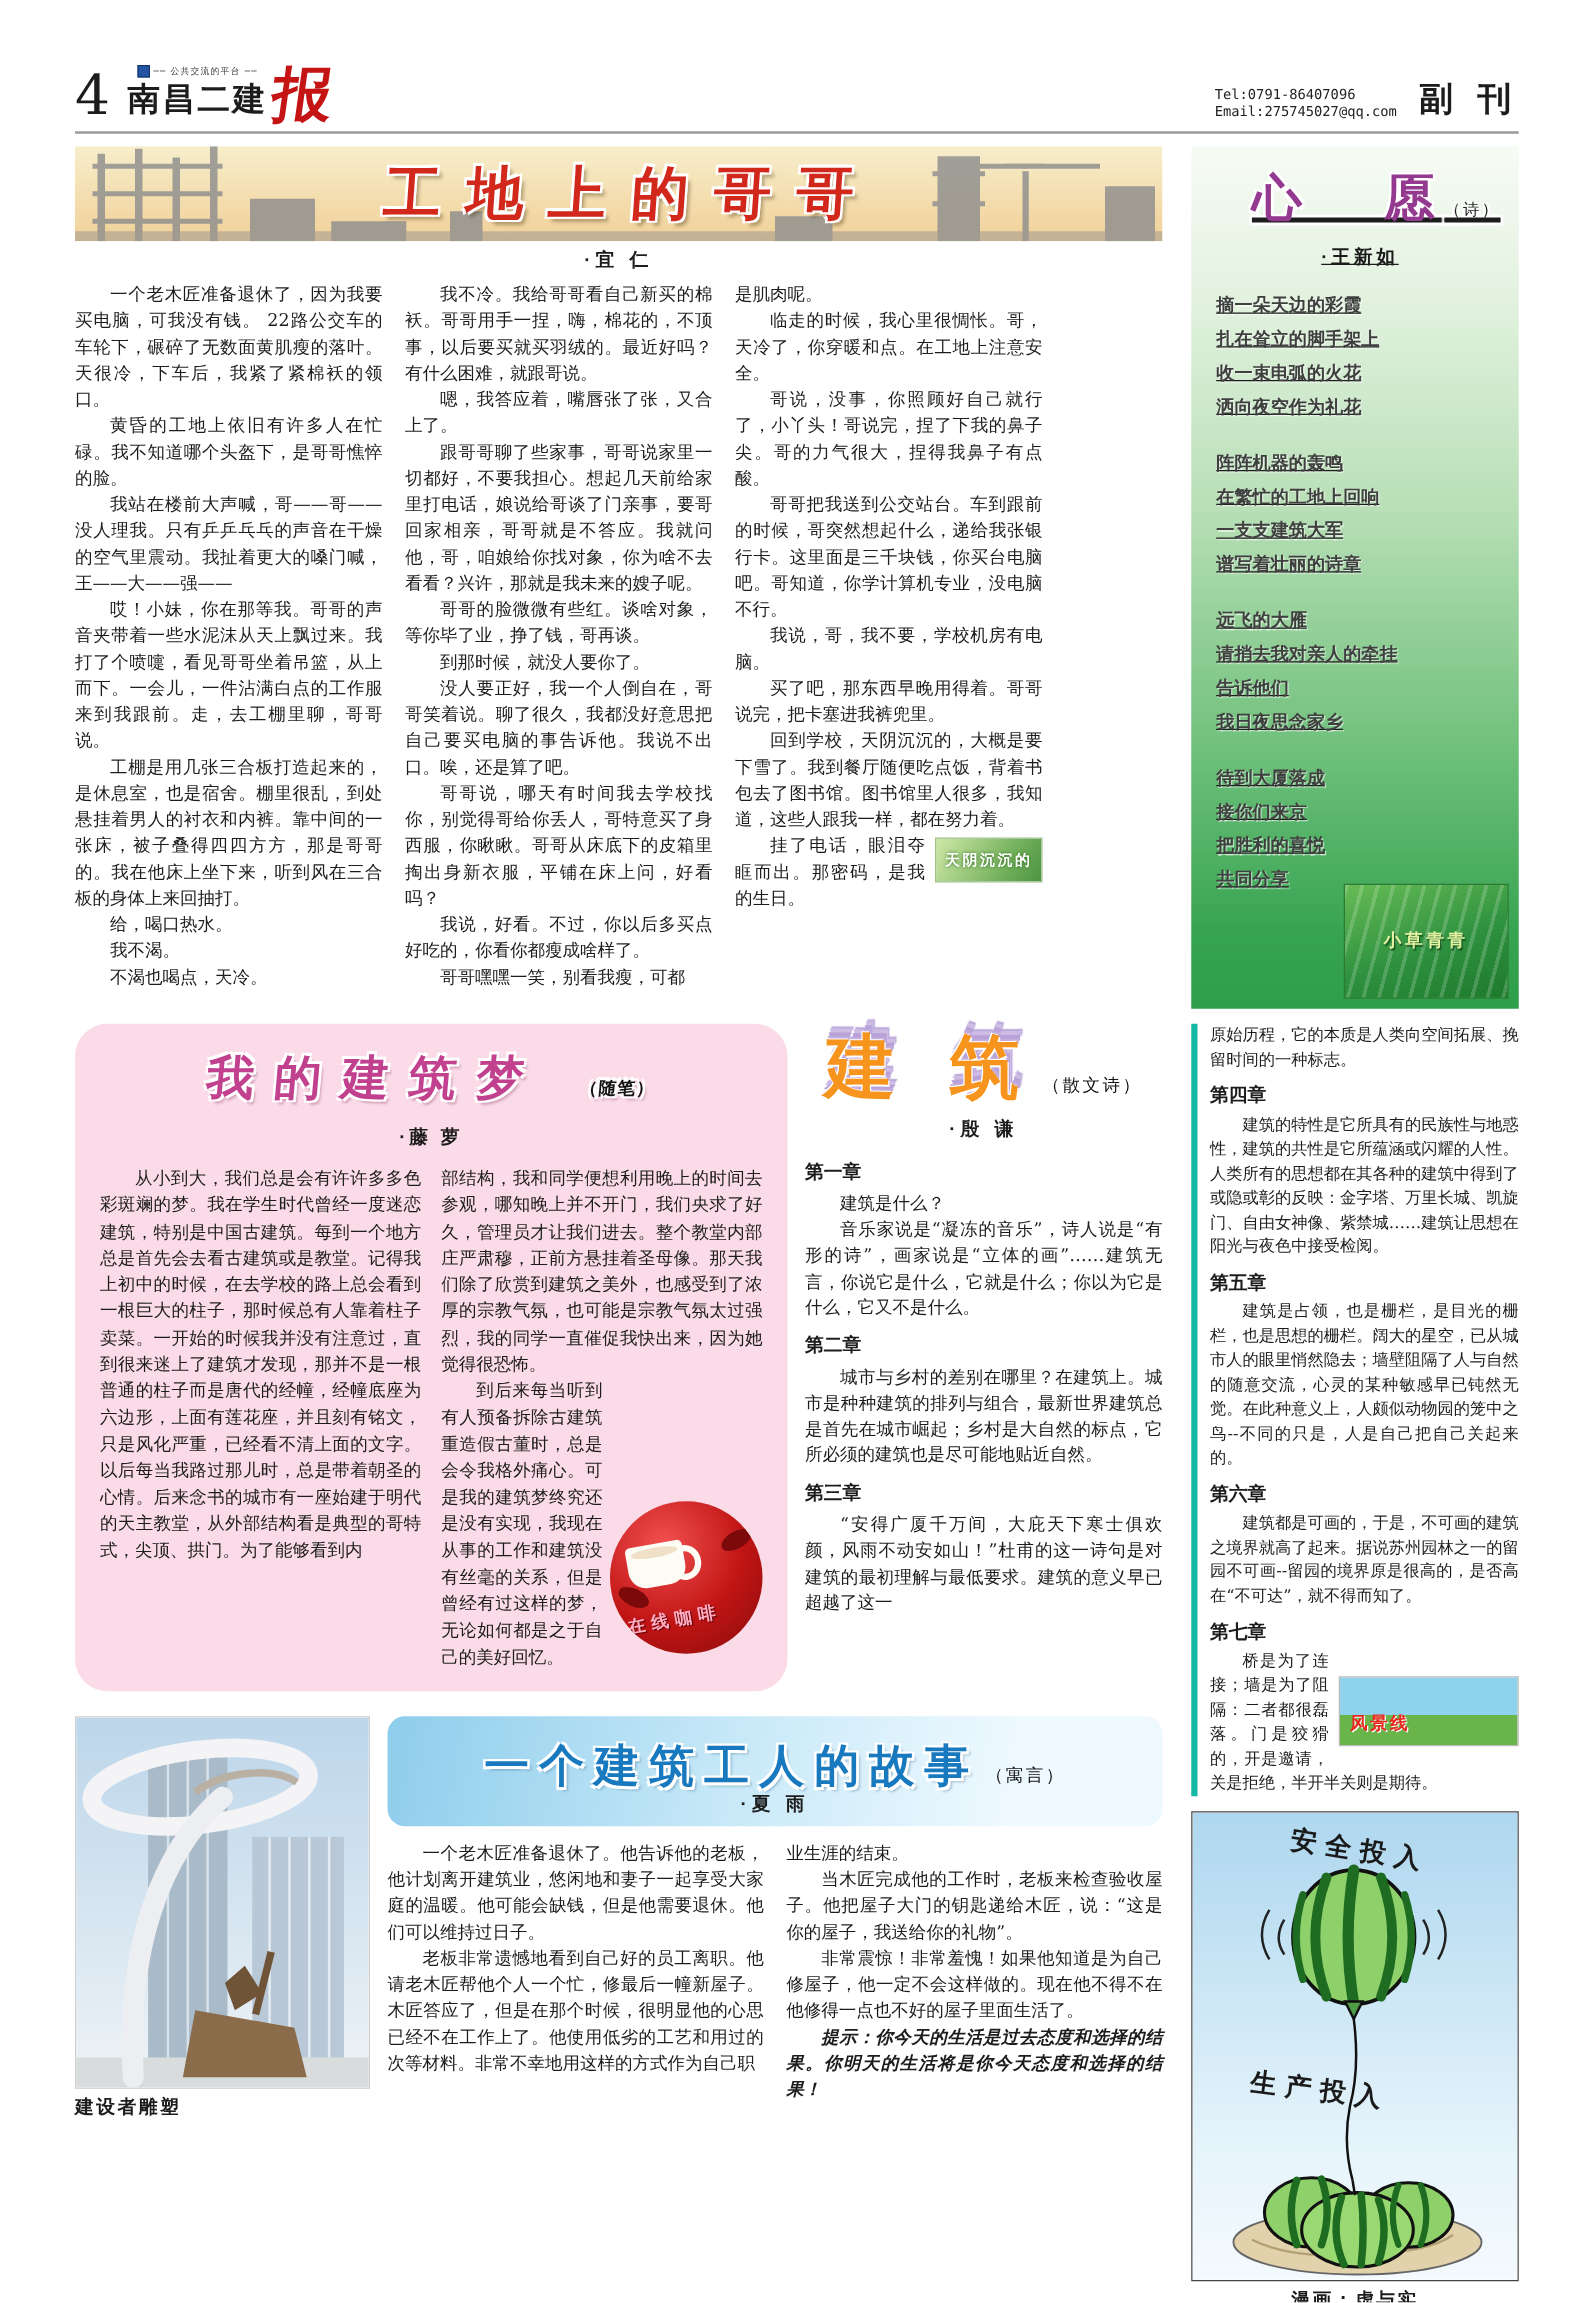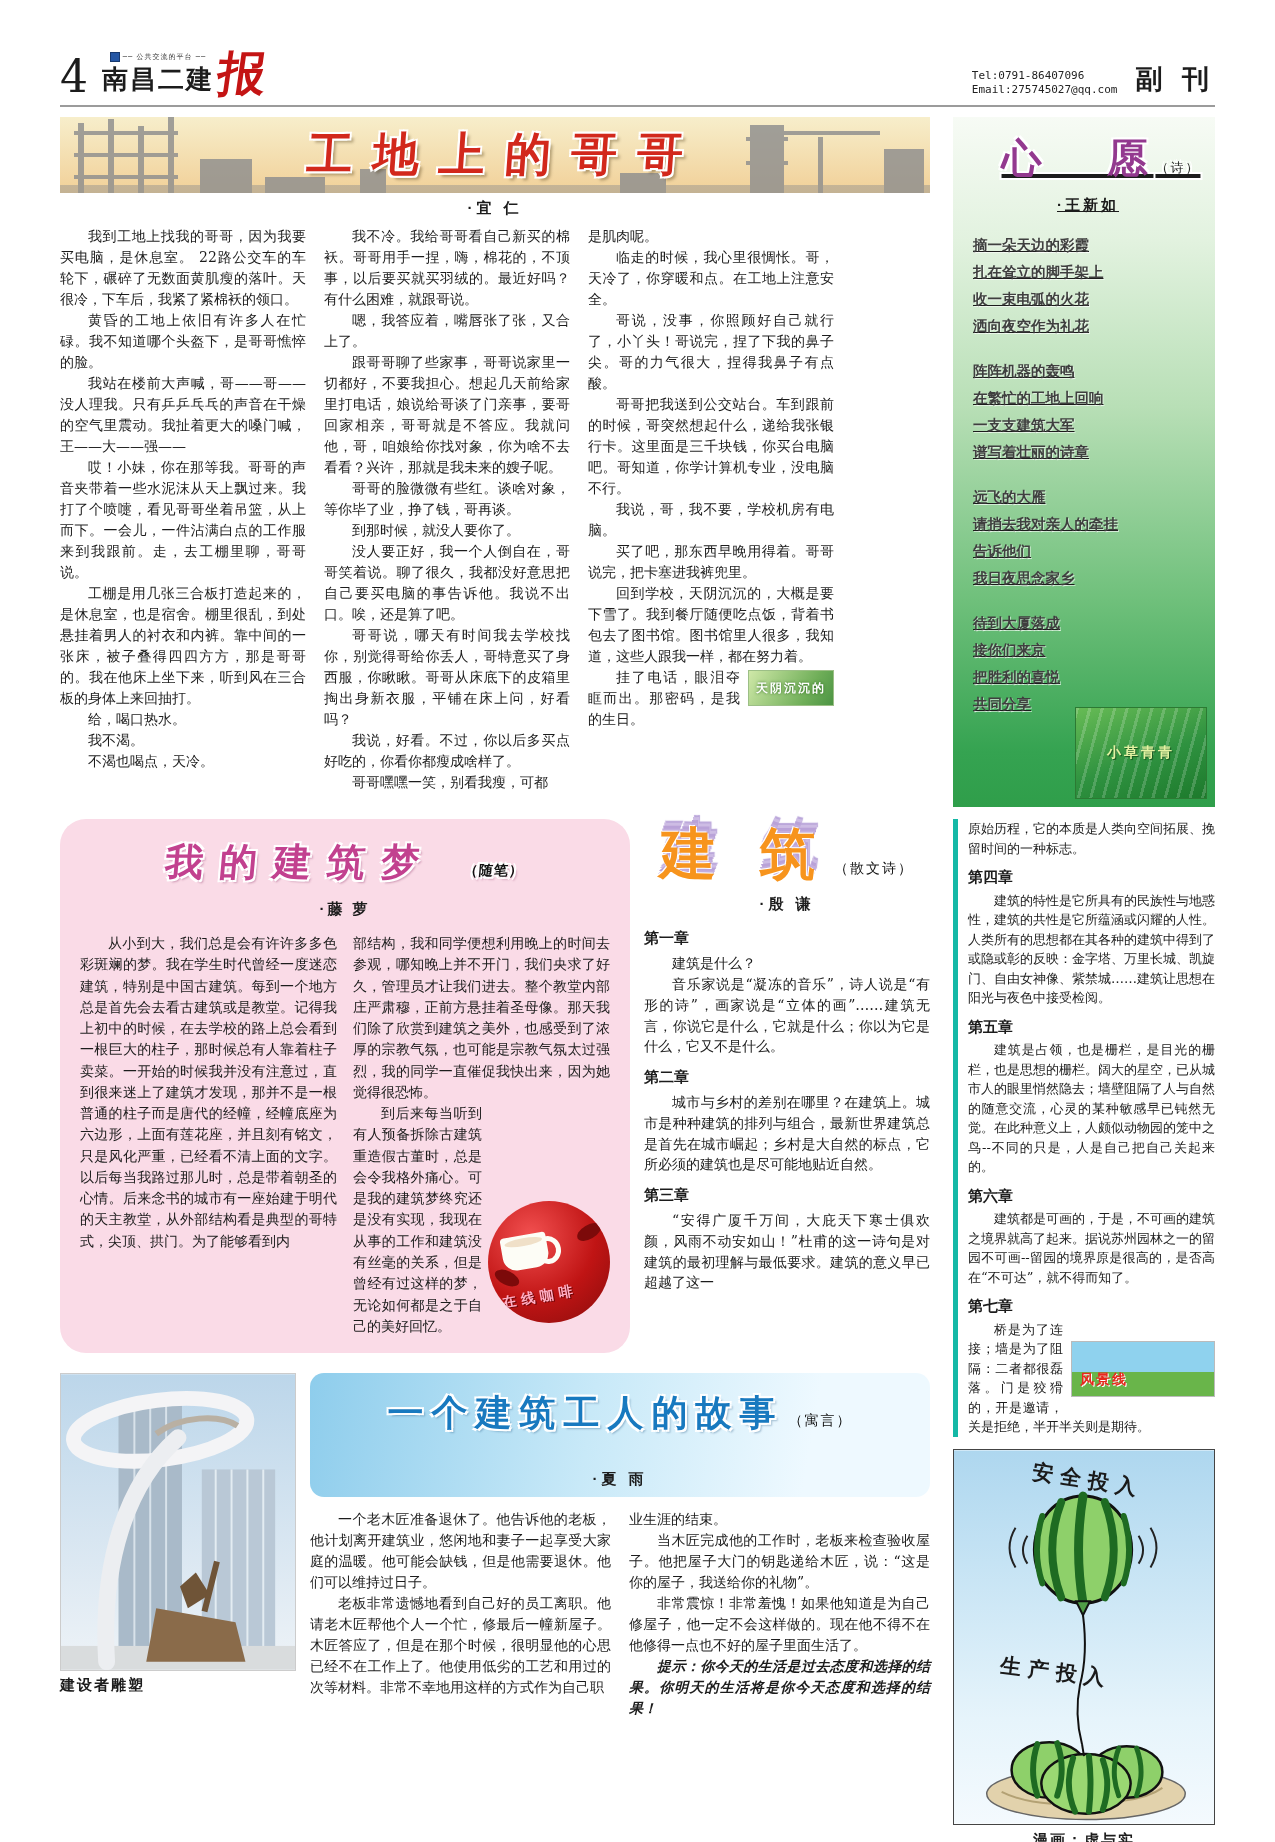--- a/index.html
+++ b/index.html
@@ -3,21 +3,21 @@
 <meta charset="utf-8">
 <style>
   * { margin:0; padding:0; box-sizing:border-box; }
   body { background:#fff; }
   .page { width:1275px; height:1842px; margin:0 auto; background:#fff; position:relative;
           font-family:"DejaVu Serif", serif; color:#1c1c1c; padding:52px 60px 0; overflow:hidden; }
 
   
   .hdr { display:flex; align-items:flex-end; border-bottom:2px solid #9b9b9b; padding-bottom:8px; }
   .page-num { font-size:44px; line-height:40px; font-weight:400; margin-right:14px; }
-  .masthead { display:flex; }
+  .masthead { display:flex; align-items:flex-end; }
   .mh-left { display:flex; flex-direction:column; align-items:center; }
   .mh-tagline { font-size:7px; color:#333; display:flex; align-items:center; gap:3px; letter-spacing:1px;
                 font-family:"DejaVu Sans", sans-serif; }
   .logo-sq { width:10px; height:10px; background:#2456a4; display:inline-block; border:1px solid #16386e; }
   .mh-name { font-size:26px; font-weight:bold; letter-spacing:2px; font-family:"Liberation Sans", sans-serif; }
   .mh-bao { font-size:48px; line-height:42px; color:#c41414; font-weight:bold; transform:skewX(-8deg);
             margin-left:4px; font-family:"DejaVu Serif", serif; }
   .hdr-spacer { flex:1; }
   .contact { font-size:11px; font-family:"DejaVu Sans Mono", monospace; color:#222; line-height:14px; text-align:left; margin-right:18px; }
   .section-name { font-size:27px; font-weight:bold; letter-spacing:6px; font-family:"Liberation Sans", sans-serif; }
@@ -110,21 +110,21 @@
   .prose-author { text-align:center; font-size:15px; font-weight:bold; letter-spacing:4px; margin:10px 0 12px;
       font-family:"Liberation Sans", sans-serif; }
 
   
   .bot-row { display:flex; gap:14px; margin-top:20px; }
   .sculpt-fig { width:236px; }
   .sculpt-img { width:236px; height:298px; border:1px solid #ccc; display:block; }
   .sculpt-caption { font-size:15px; font-weight:bold; margin-top:5px; letter-spacing:2px;
       font-family:"Liberation Sans", sans-serif; }
   .story-box { width:620px; }
-  .story-banner { height:124px; border-radius:14px; position:relative;
+  .story-banner { height:88px; border-radius:14px; position:relative;
       background:linear-gradient(100deg,#8ecdec 0%,#c8e9f8 45%,#eef9ff 80%); }
   .story-title-row { position:absolute; top:16px; width:100%; text-align:center; }
   .story-title { font-size:36px; font-weight:bold; color:#1879bf; letter-spacing:8px;
       font-family:"Liberation Sans", sans-serif;
       text-shadow:-2px -2px 0 #fff,2px -2px 0 #fff,-2px 2px 0 #fff,2px 2px 0 #fff,3px 3px 2px rgba(0,60,110,.3); }
   .story-genre { font-size:14px; color:#111; letter-spacing:2px; }
   .story-author { position:absolute; bottom:8px; width:100%; text-align:center; font-size:15px; font-weight:bold;
       letter-spacing:4px; font-family:"Liberation Sans", sans-serif; }
   .story-cols { display:flex; gap:18px; margin-top:12px; }
   .story-col { flex:1; font-size:14px; line-height:1.5; text-align:justify; }
@@ -189,21 +189,21 @@
             <rect x="824" y="32" width="40" height="44"></rect>
             <rect x="0" y="68" width="870" height="8" opacity="0.55"></rect>
           </g>
         </svg>
         <div class="banner-title">工地上的哥哥</div>
       </div>
       <div class="byline">·宜 仁</div>
 
       <div class="cols">
         <div class="col">
-            <p class="para">我到工地上找我的哥哥，因为我要买电脑，是休息室。 22路公交车的车轮下，碾碎了无数面黄肌瘦的落叶。天很冷，下车后，我紧了紧棉袄的领口。</p>
+            <p class="para">一个老木匠准备退休了，因为我要买电脑，可我没有钱。 22路公交车的车轮下，碾碎了无数面黄肌瘦的落叶。天很冷，下车后，我紧了紧棉袄的领口。</p>
             <p class="para">黄昏的工地上依旧有许多人在忙碌。我不知道哪个头盔下，是哥哥憔悴的脸。</p>
             <p class="para">我站在楼前大声喊，哥——哥——没人理我。只有乒乒乓乓的声音在干燥的空气里震动。我扯着更大的嗓门喊，王——大——强——</p>
             <p class="para">哎！小妹，你在那等我。哥哥的声音夹带着一些水泥沫从天上飘过来。我打了个喷嚏，看见哥哥坐着吊篮，从上而下。一会儿，一件沾满白点的工作服来到我跟前。走，去工棚里聊，哥哥说。</p>
             <p class="para">工棚是用几张三合板打造起来的，是休息室，也是宿舍。棚里很乱，到处悬挂着男人的衬衣和内裤。靠中间的一张床，被子叠得四四方方，那是哥哥的。我在他床上坐下来，听到风在三合板的身体上来回抽打。</p>
             <p class="para">给，喝口热水。</p>
             <p class="para">我不渴。</p>
             <p class="para">不渴也喝点，天冷。</p>
           </div>
         <div class="col">
             <p class="para">我不冷。我给哥哥看自己新买的棉袄。哥哥用手一捏，嗨，棉花的，不顶事，以后要买就买羽绒的。最近好吗？有什么困难，就跟哥说。</p>

